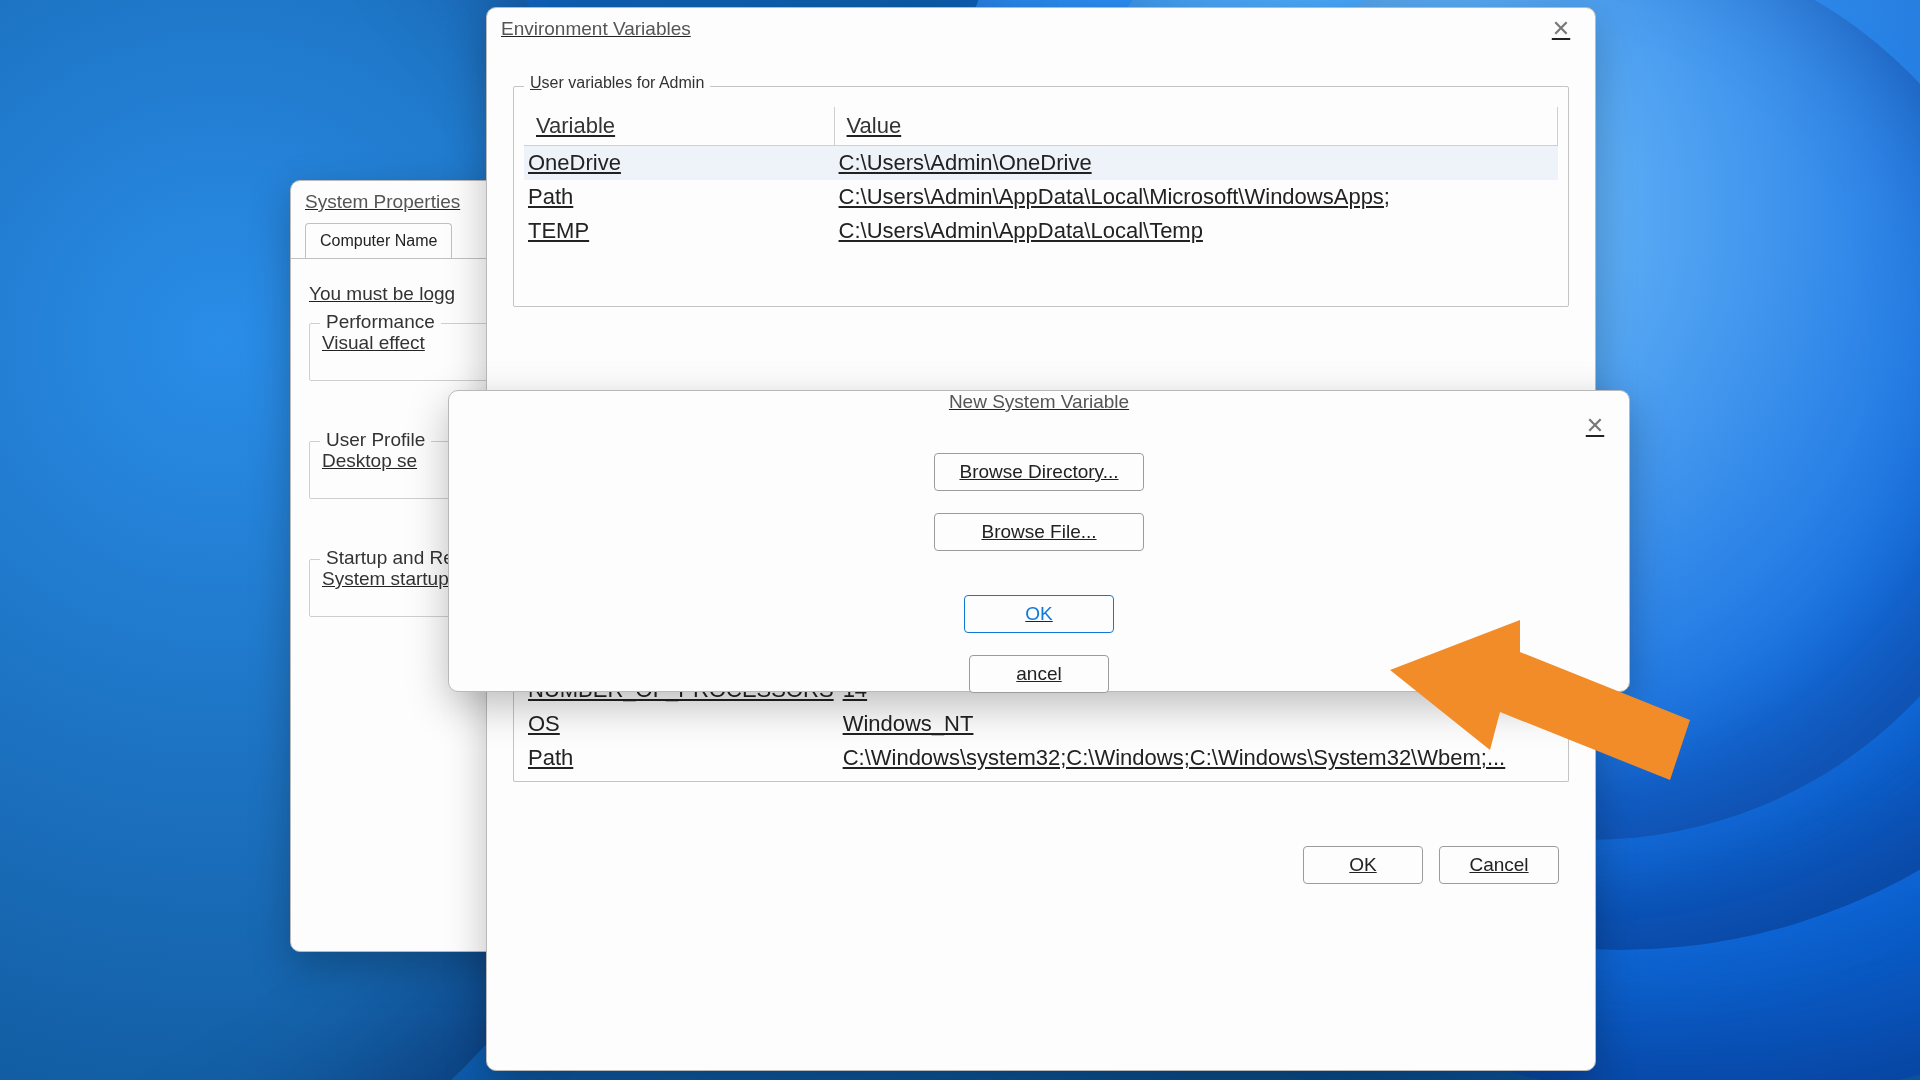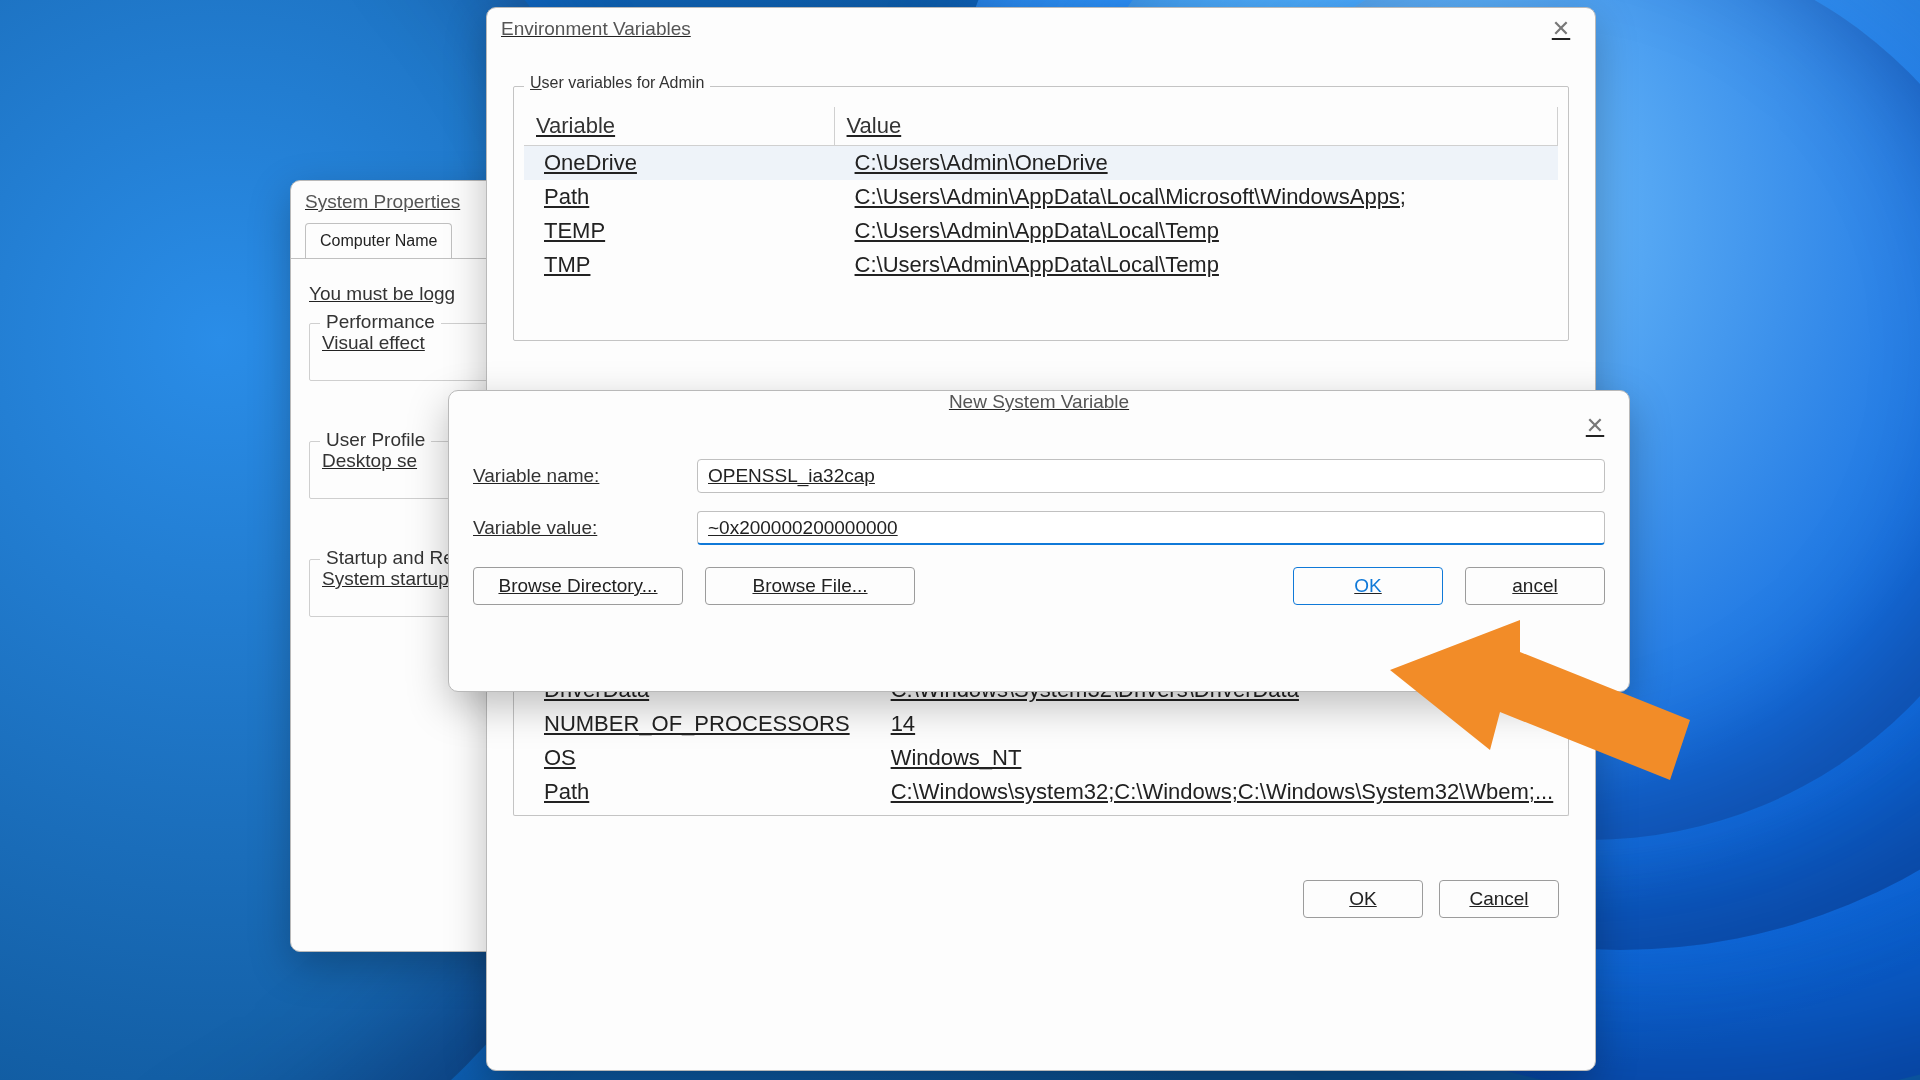--- a/index.html
+++ b/index.html
@@ -52,21 +52,21 @@
   .legend .ul { text-decoration: underline; }
   table.vars {
     width:100%; border-collapse:collapse; font-size:22px;
   }
   table.vars th {
     text-align:left; font-weight:400; color:#333;
     border-bottom:1px solid #d0d0d0; border-right:1px solid #d0d0d0;
     padding:6px 12px; background:#fdfdfd;
   }
   table.vars td {
-    padding:4px 20px; color:#222;
+    padding:4px 4px; color:#222;
     border-right:1px solid transparent;
   }
   table.vars tr.sel td { background:#eef3f9; }
   .btnrow { display:flex; gap:16px; justify-content:flex-end; padding:14px 18px; }
   button.win-btn {
     min-width:120px; height:38px; font-size:19px;
     background:#fdfdfd; border:1px solid #9c9c9c; border-radius:4px;
     color:#222; padding:0 22px; cursor:pointer;
   }
   button.win-btn.primary { border:1.5px solid #1079d8; color:#1079d8; }
@@ -143,24 +143,20 @@
               <td>C:\Users\Admin\OneDrive</td>
             </tr>
             <tr>
               <td>Path</td>
               <td>C:\Users\Admin\AppData\Local\Microsoft\WindowsApps;</td>
             </tr>
             <tr>
               <td>TEMP</td>
               <td>C:\Users\Admin\AppData\Local\Temp</td>
             </tr>
-            <tr>
-              <td>TMP</td>
-              <td>C:\Users\Admin\AppData\Local\Temp</td>
-            </tr>
           </tbody>
       </table>
       <div style="height:52px;"></div>
     </div>
   </div>
 
   <div class="groupbox" style="margin:250px 26px 16px 26px; border-top:none;">
     <div style="padding:4px 10px 6px 10px;">
       <table class="vars">
         <tbody id="sys-rows">
@@ -197,27 +193,21 @@
     <button class="win-btn">OK</button>
     <button class="win-btn">Cancel</button>
   </div>
 </div>
 
 <div class="win" style="left:448px; top:390px; width:1180px; height:300px; border-radius:10px;">
   <div class="titlebar" style="height:40px;flex-direction:column;">
     <span>New System Variable</span>
     <span class="closex">✕</span>
   </div>
-  <div style="display:grid; grid-template-columns:210px 1fr; gap:18px 14px; padding:28px 24px 0 24px; align-items:center;">
-    <div class="label">Variable name:</div>
-    <input class="textin" value="OPENSSL_ia32cap" style="">
-    <div class="label">Variable value:</div>
-    <input class="textin focus" value="~0x200000200000000" style="">
-  </div>
-  <div style="display:flex; align-items:center; padding:22px 24px 0 24px; gap:22px;">
+  <div style="display:flex; align-items:center; padding:22px 24px 0 24px; gap:22px;flex-direction:column;">
     <button class="win-btn" style="min-width:210px;">Browse Directory...</button>
     <button class="win-btn" style="min-width:210px;">Browse File...</button>
     <div style="flex:1"></div>
     <button class="win-btn primary" style="min-width:150px;">OK</button>
     <button class="win-btn" style="min-width:140px;">ancel</button>
   </div>
 </div>
 
 <div style="position:absolute; left:1390px; top:610px; pointer-events:none;">
   <svg width="320" height="210" viewBox="0 0 320 210">

